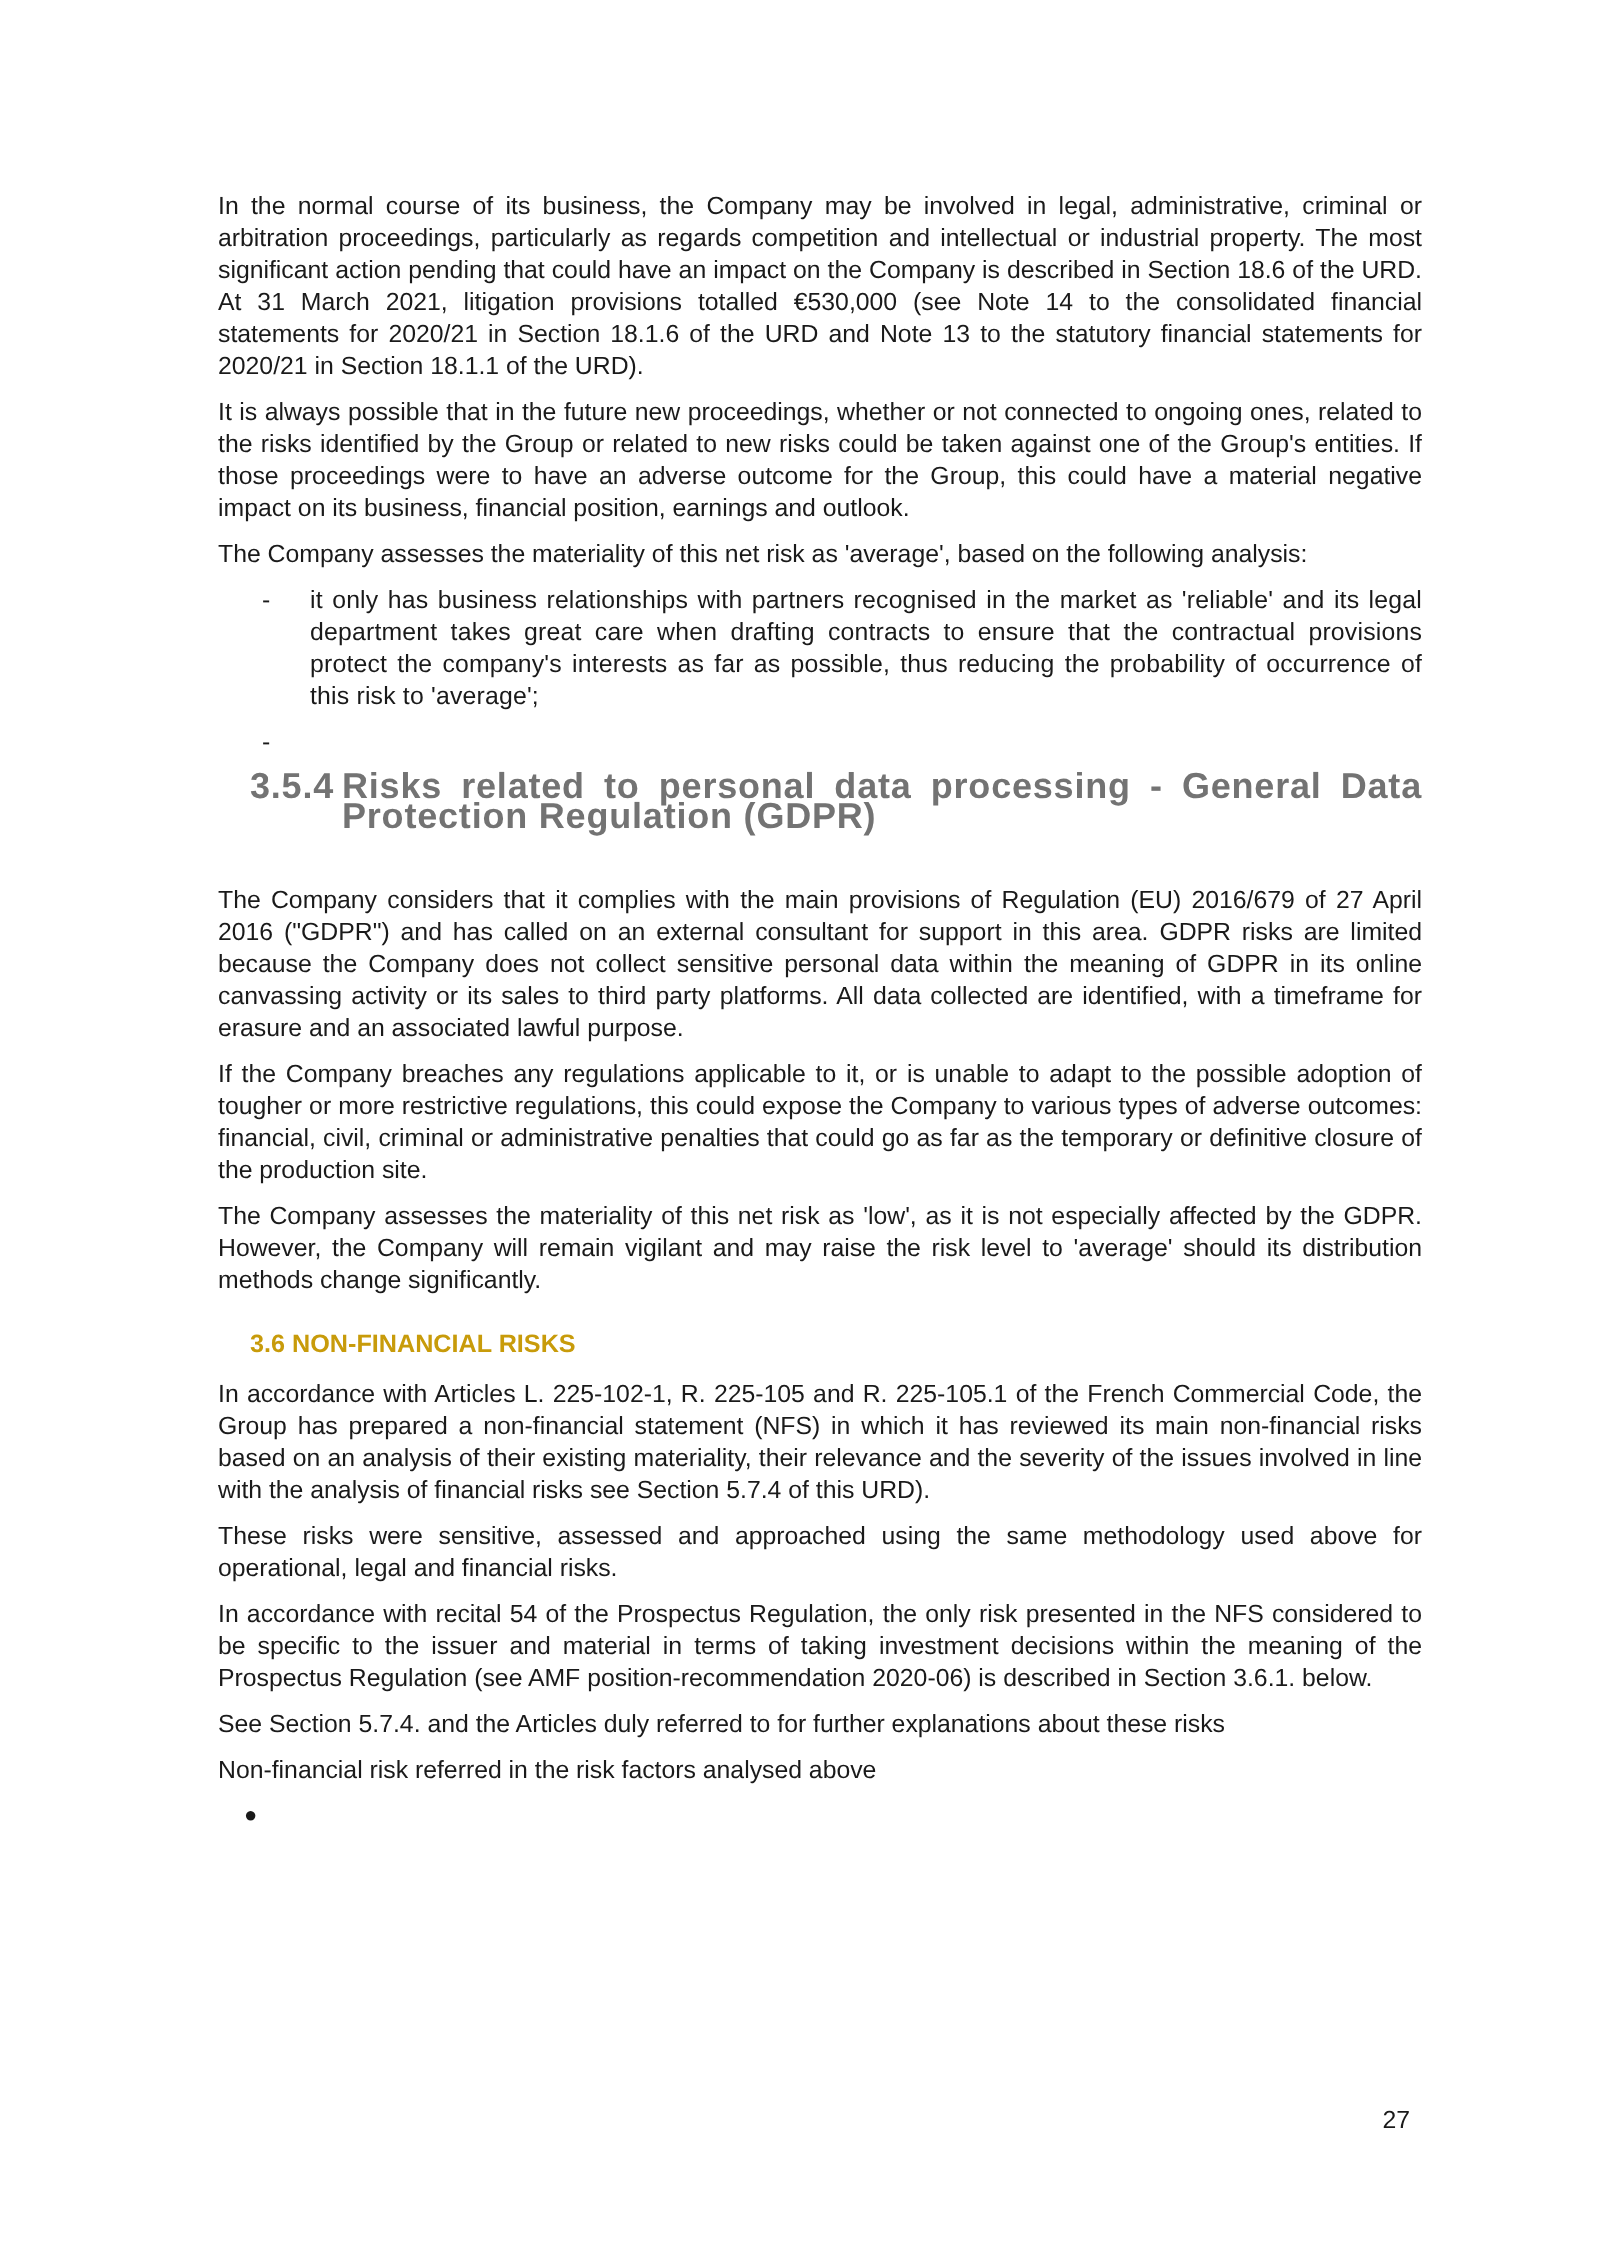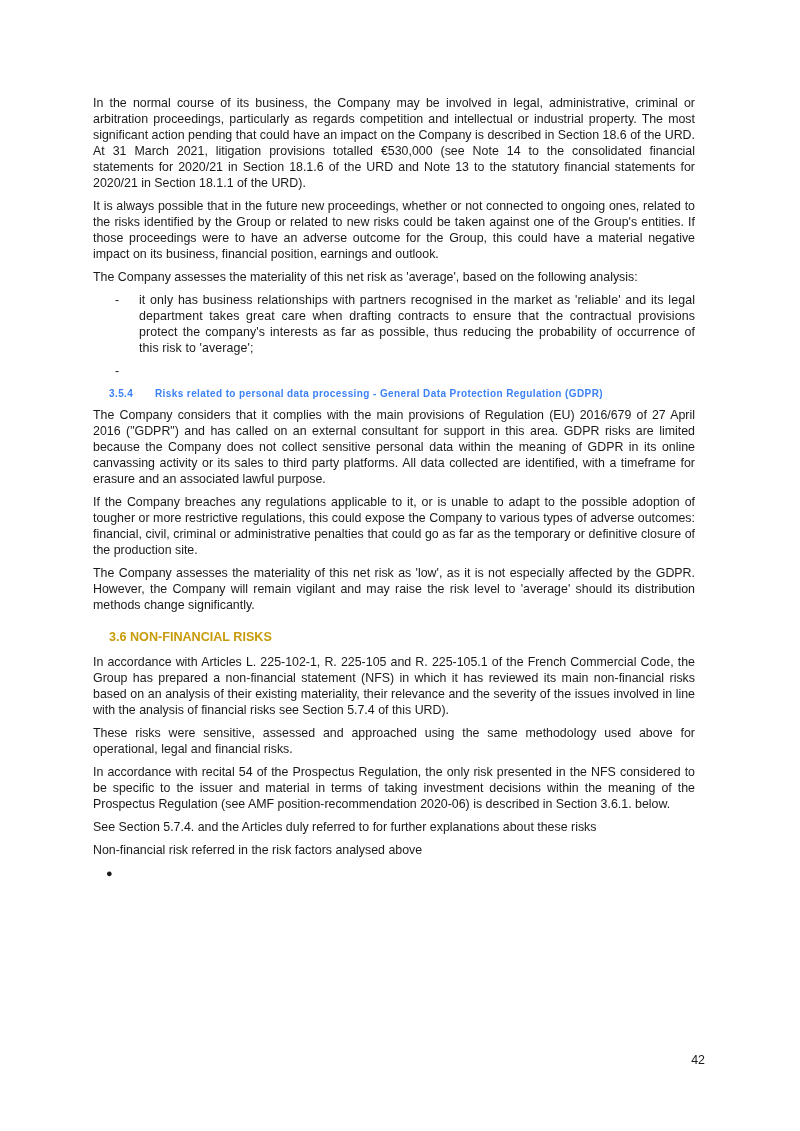--- a/index.html
+++ b/index.html
@@ -1,25 +1,25 @@
 <!DOCTYPE html>
 <html><head>
   <meta charset="utf-8">
   <style>
     html, body { margin: 0; padding: 0; background: #ffffff; }
     body {
       width: 800px; height: 1131px; position: relative; overflow: hidden;
       font-family: "Liberation Sans", sans-serif; color: #1a1a1a;
     }
-    .page { position: absolute; left: 93px; top: 95px; width: 602px; }
+    .page { position: absolute; left: 109px; top: 95px; width: 602px; }
     p { margin: 0 0 7px 0; font-size: 12.4px; line-height: 16px; text-align: justify; }
     .dash-list { margin: 0 0 7px 0; padding: 0; list-style: none; }
     .dash-list li { position: relative; padding-left: 46px; font-size: 12.4px; line-height: 16px; text-align: justify; margin-bottom: 7px; letter-spacing: 0.1px; }
     .dash-list li .marker { position: absolute; left: 22px; top: 0; }
-    .h354 { margin: 30px 0 6px 16px; color: #3b82f6; font-weight: bold; font-size: 10px; line-height: 15px; position: relative; padding-left: 46px; text-align: justify; letter-spacing: 0.4px; }
+    .h354 { margin: 30px 0 26px 16px; color: #737373; font-weight: bold; font-size: 18px; line-height: 15px; position: relative; padding-left: 46px; text-align: justify; letter-spacing: 0.4px; }
     .h354 .num { position: absolute; left: 0; top: 0; }
     .h36 { margin: 16px 0 9px 16px; color: #C89B0A; font-weight: bold; font-size: 12.6px; line-height: 16px; }
     .h36 .title { text-underline-offset: 2px; }
     .bullet-list { margin: 0; padding: 0; list-style: none; }
     .bullet-list li { position: relative; padding-left: 40px; font-size: 12.4px; line-height: 16px; text-align: justify; }
     .bullet-list li .marker { position: absolute; left: 13px; top: 0; font-size: 11px; }
     .page-number { position: absolute; left: 680px; top: 1053px; width: 25px; text-align: right; font-size: 12.4px; color: #1a1a1a; }
   </style>
 </head>
 <body>
@@ -59,13 +59,13 @@
   <p>See Section 5.7.4. and the Articles duly referred to for further explanations about these risks</p>
   <p>Non-financial risk referred in the risk factors analysed above</p>
 
   <ul class="bullet-list">
     <li>
       <span class="marker">●</span>
     </li>
   </ul>
 </div>
 
-<div class="page-number">42</div>
+<div class="page-number">27</div>
 
 </body></html>

